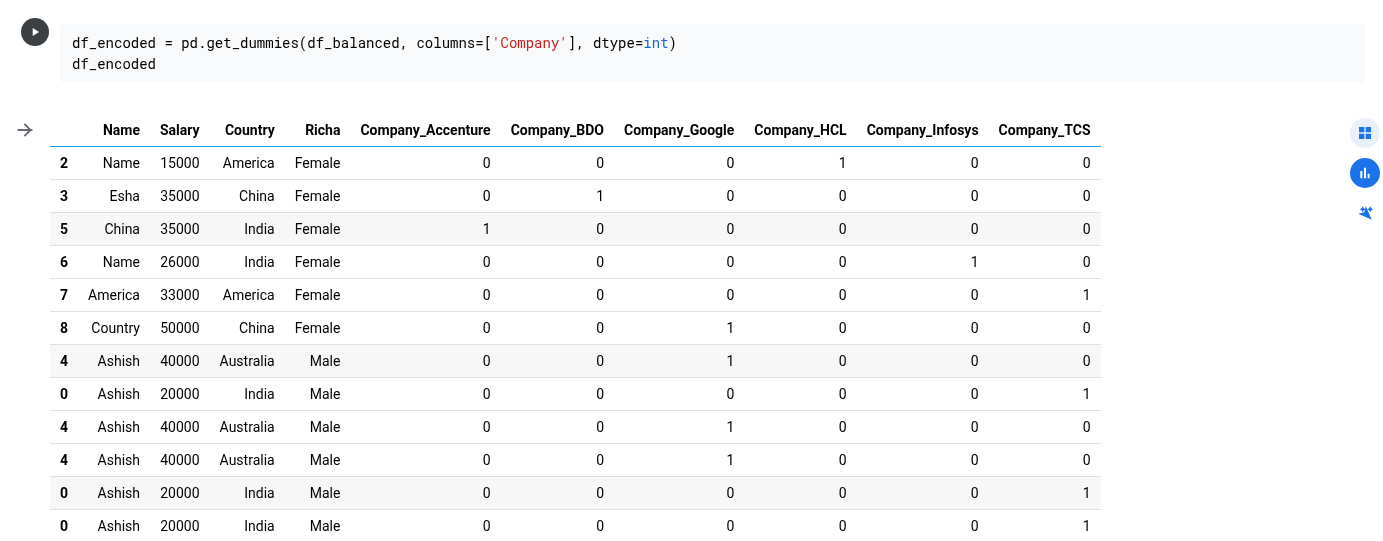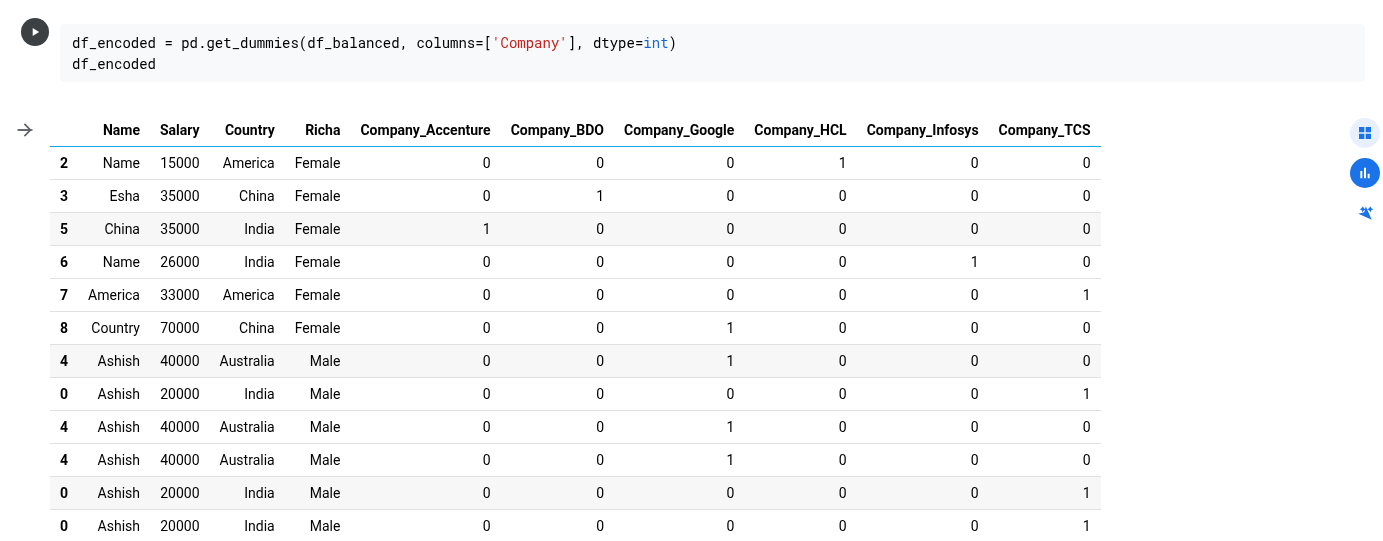--- a/index.html
+++ b/index.html
@@ -227,21 +227,21 @@
             <td>0</td>
             <td>0</td>
             <td>0</td>
             <td>0</td>
             <td>0</td>
             <td>1</td>
           </tr>
           <tr>
             <th>8</th>
             <td>Country</td>
-            <td>70000</td>
+            <td>50000</td>
             <td>China</td>
             <td>Female</td>
             <td>0</td>
             <td>0</td>
             <td>1</td>
             <td>0</td>
             <td>0</td>
             <td>0</td>
           </tr>
           <tr class="shade">

